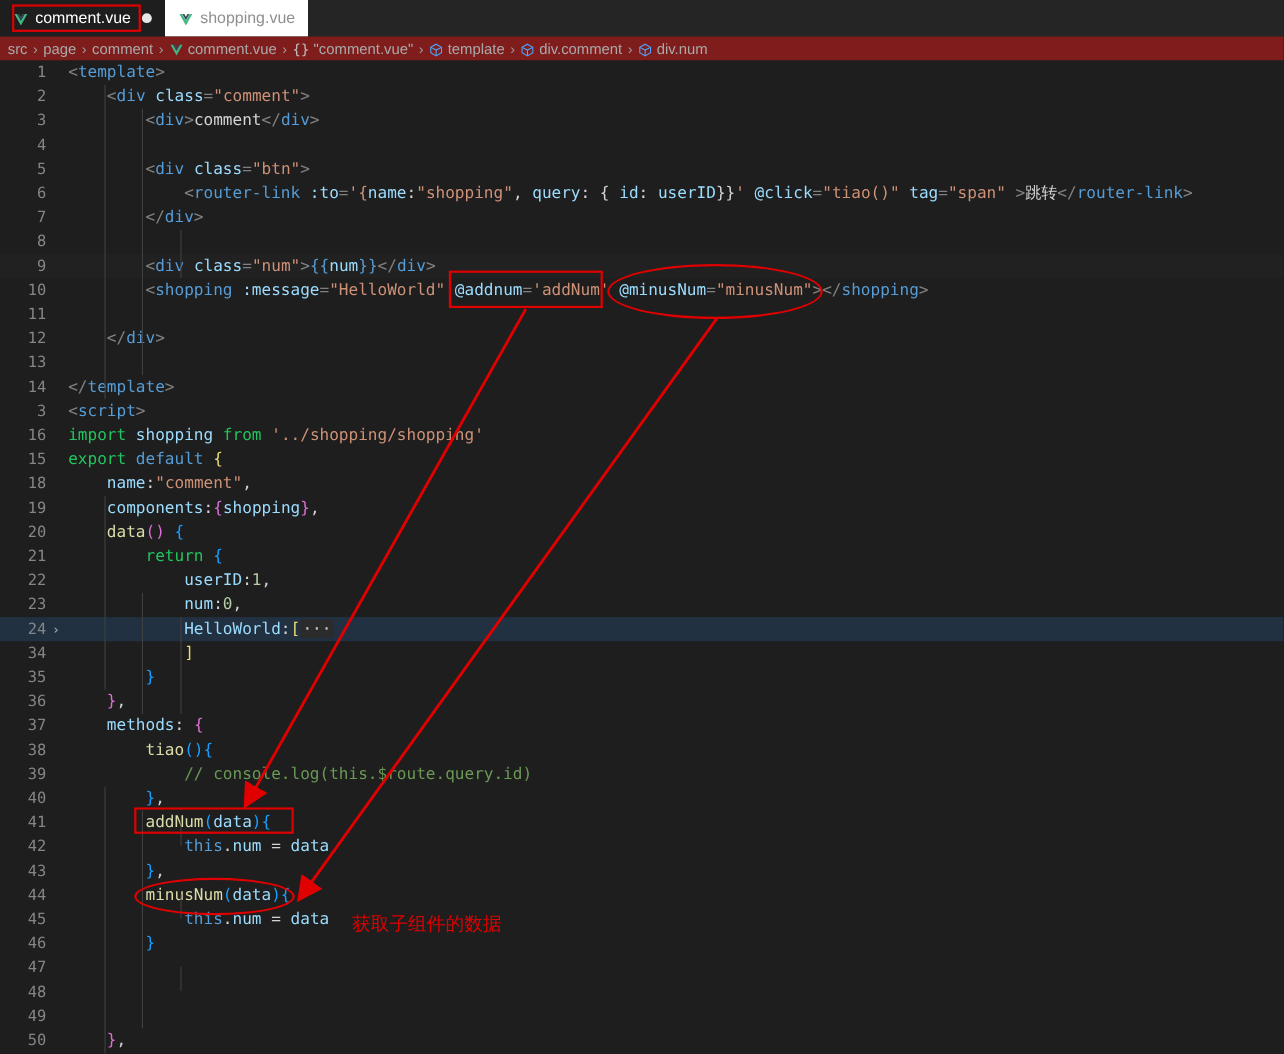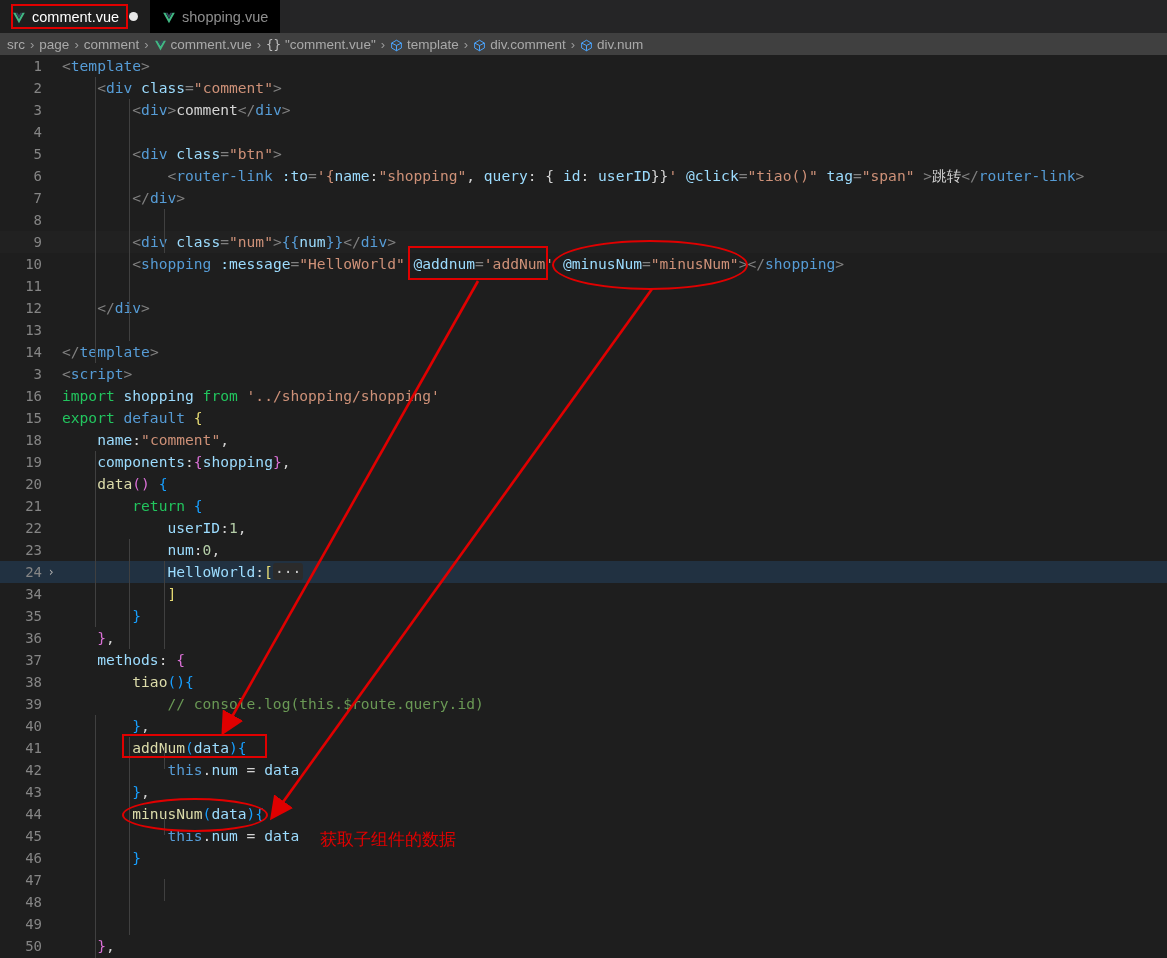--- a/index.html
+++ b/index.html
@@ -31,21 +31,21 @@
     font-size: 14.5px;
     position: relative;
     min-width: 120px;
     box-sizing: border-box;
   }
   .tab.active {
     background: #1e1e1e;
     color: #ffffff;
   }
   .tab.inactive {
-    background: #000000;
+    background: #ffffff;
     color: #8f8f8f;
   }
   .vue-icon {
     display: inline-block;
     width: 14px; height: 14px;
     flex: none;
     position: relative;
     top: 1px;
   }
   .tab-label { white-space: nowrap; }
@@ -53,21 +53,21 @@
     width: 9px; height: 9px;
     border-radius: 50%;
     background: #e7e7e7;
     flex: none;
     margin-left: 4px;
   }
 
   
   .breadcrumb {
     height: 22px;
-    background: #404040;
+    background: #7f1d1d;
     display: flex;
     align-items: center;
     padding-left: 4px;
     font-family: "Liberation Sans", sans-serif;
     font-size: 13.5px;
     color: #a9a9a9;
     white-space: nowrap;
     gap: 0px;
   }
   .crumb { display: inline-flex; align-items: center; gap: 4px; padding: 0 3px; }

